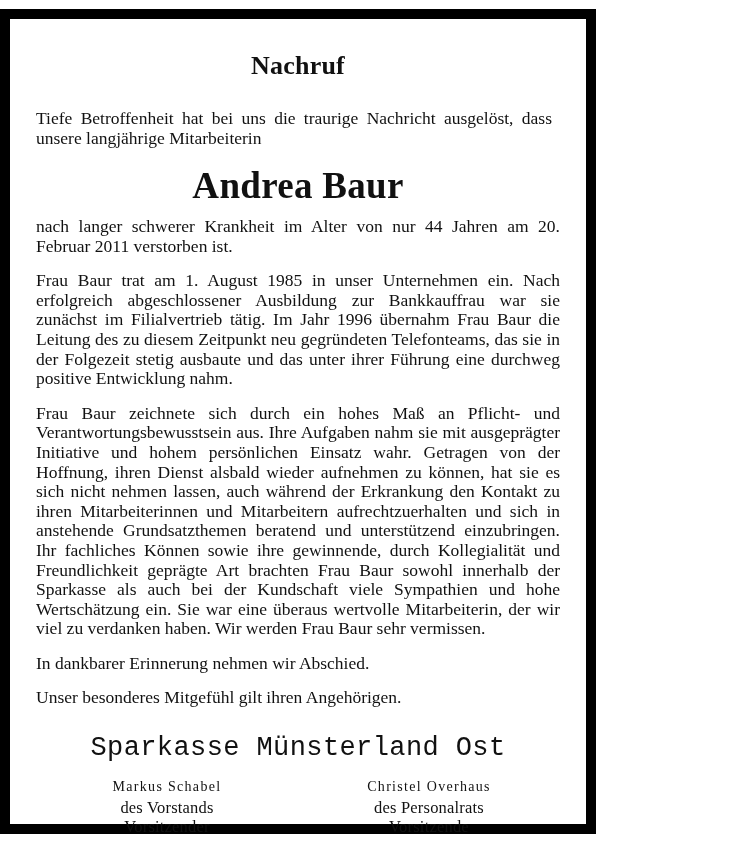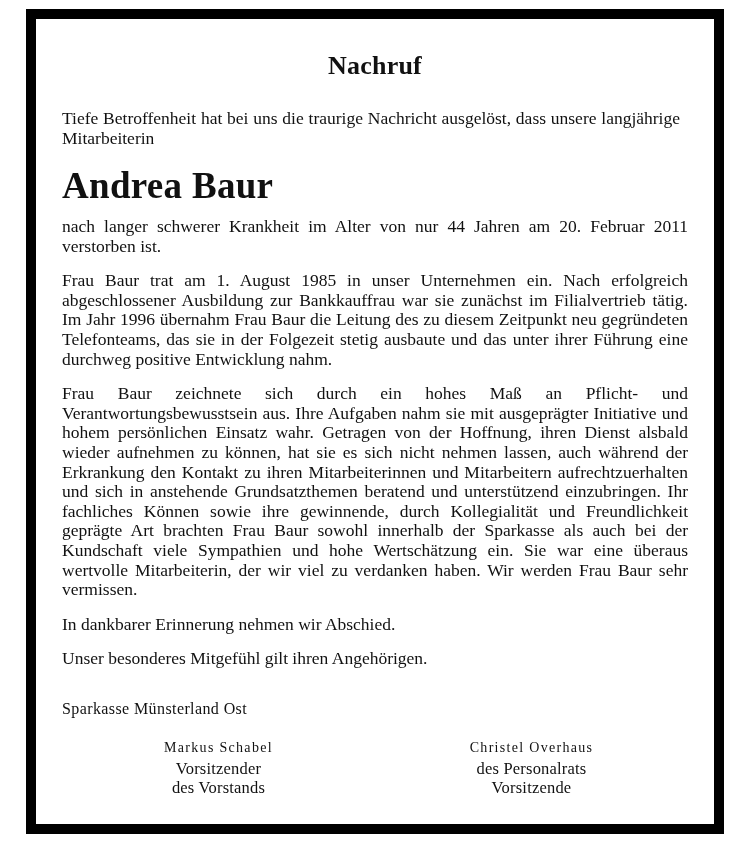--- a/index.html
+++ b/index.html
@@ -9,21 +9,21 @@
   }
   body {
     width: 750px;
     height: 844px;
     overflow: hidden;
     font-family: "Liberation Serif", "DejaVu Serif", serif;
     color: #111111;
   }
 
   .page {
-    width: 750px;
+    width: 596px;
     height: 844px;
     box-sizing: border-box;
     background: #ffffff;
     display: flex;
     align-items: flex-start;
     justify-content: center;
     padding-top: 9px;
   }
 
   .notice-frame {
@@ -54,20 +54,21 @@
 
   .lead-paragraph {
     text-align: justify;
     text-justify: inter-word;
     font-size: 17.5px;
     line-height: 20px;
     margin: 27px 8px 0 0;
   }
 
   .deceased-name {
+    text-align: center;
     font-weight: bold;
     font-size: 37px;
     line-height: 42px;
     letter-spacing: 0.3px;
     margin: 17px 0 10px 0;
   }
 
   .body-paragraph {
     text-align: justify;
     text-justify: inter-word;
@@ -76,24 +77,26 @@
     margin: 0 0 15px 0;
   }
   .body-paragraph:last-of-type {
     margin-bottom: 0;
   }
 
   .paragraph-gap-top {
   }
 
   .org-name {
-    font-size: 16px;
+    text-align: center;
+    font-size: 27px;
     line-height: 28px;
     letter-spacing: 0.4px;
     margin: 26px 0 0 0;
+    font-family: Liberation Mono, monospace;
   }
 
   .signatories {
     display: flex;
     justify-content: space-around;
     margin-top: 14px;
   }
 
   .signatory {
     text-align: center;
@@ -134,22 +137,22 @@
       <p class="body-paragraph">In dankbarer Erinnerung nehmen wir Abschied.</p>
 
       <p class="body-paragraph">Unser besonderes Mitgefühl gilt ihren Angehörigen.</p>
 
       <div class="org-name">Sparkasse Münsterland Ost</div>
 
       <div class="signatories">
 
         <div class="signatory">
           <div class="signatory-name">Markus Schabel</div>
+          <div class="signatory-role">des Vorstands</div>
           <div class="signatory-role">Vorsitzender</div>
-          <div class="signatory-role">des Vorstands</div>
         </div>
 
         <div class="signatory">
           <div class="signatory-name">Christel Overhaus</div>
           <div class="signatory-role">des Personalrats</div>
           <div class="signatory-role">Vorsitzende</div>
         </div>
 
       </div>
 

